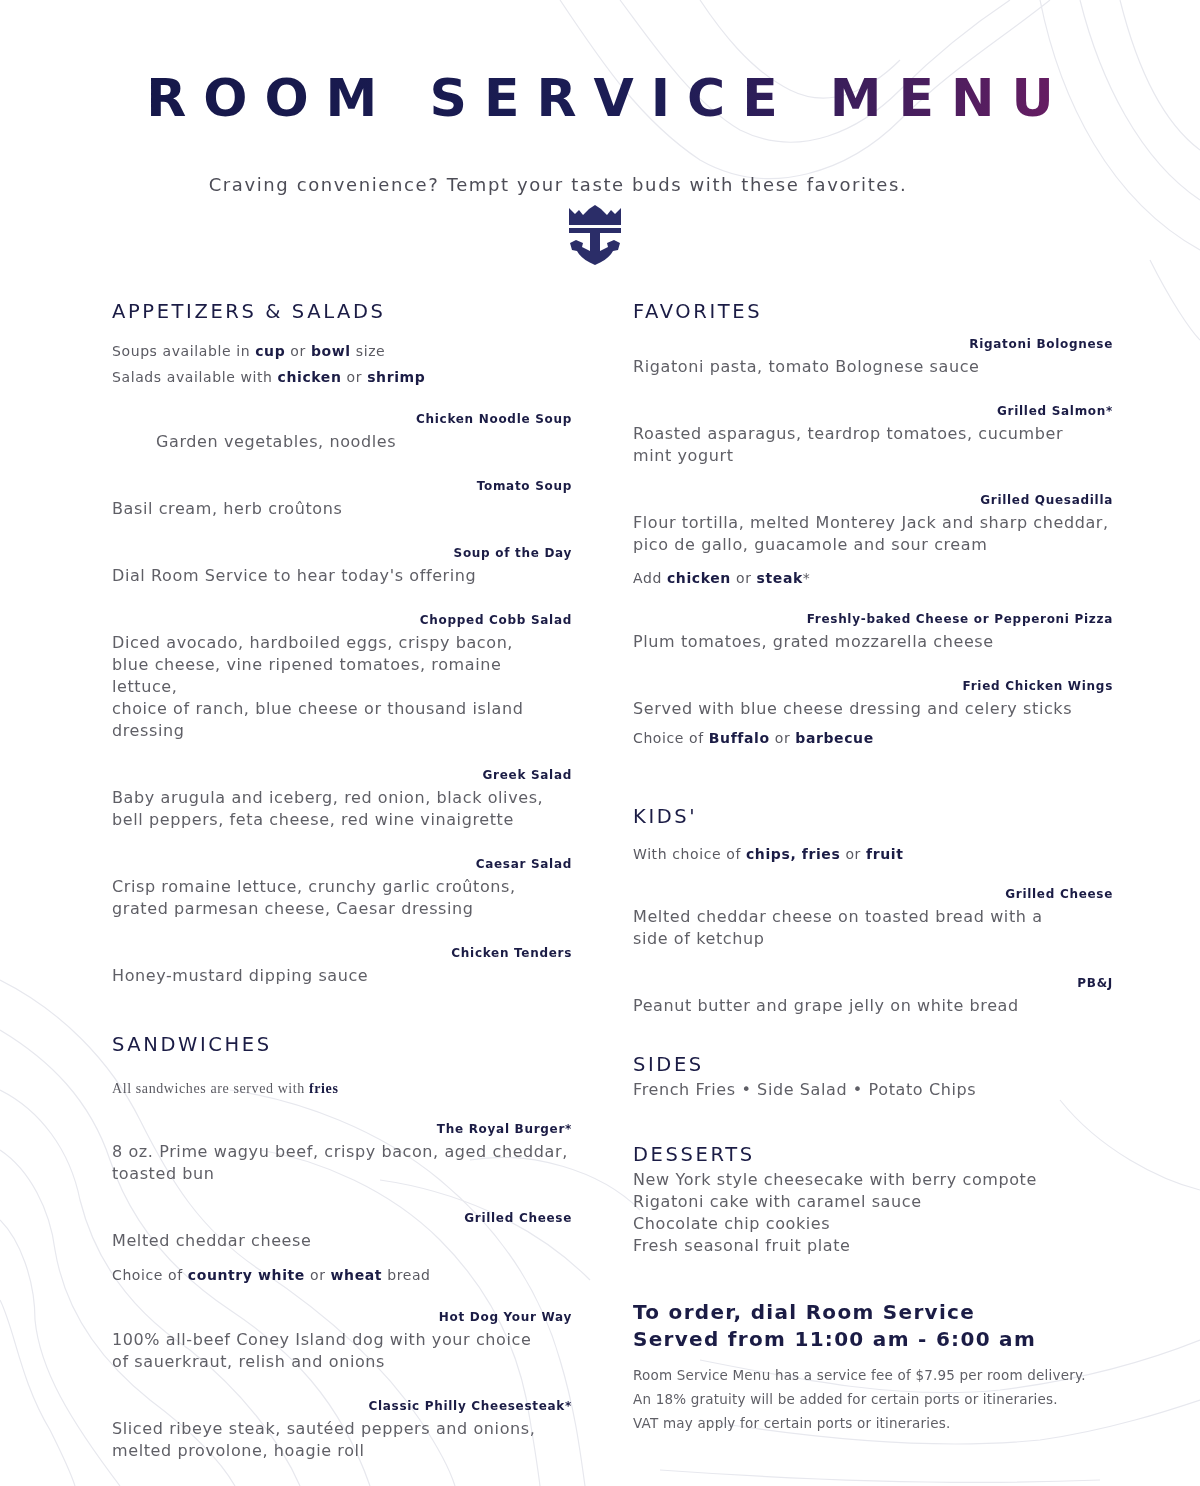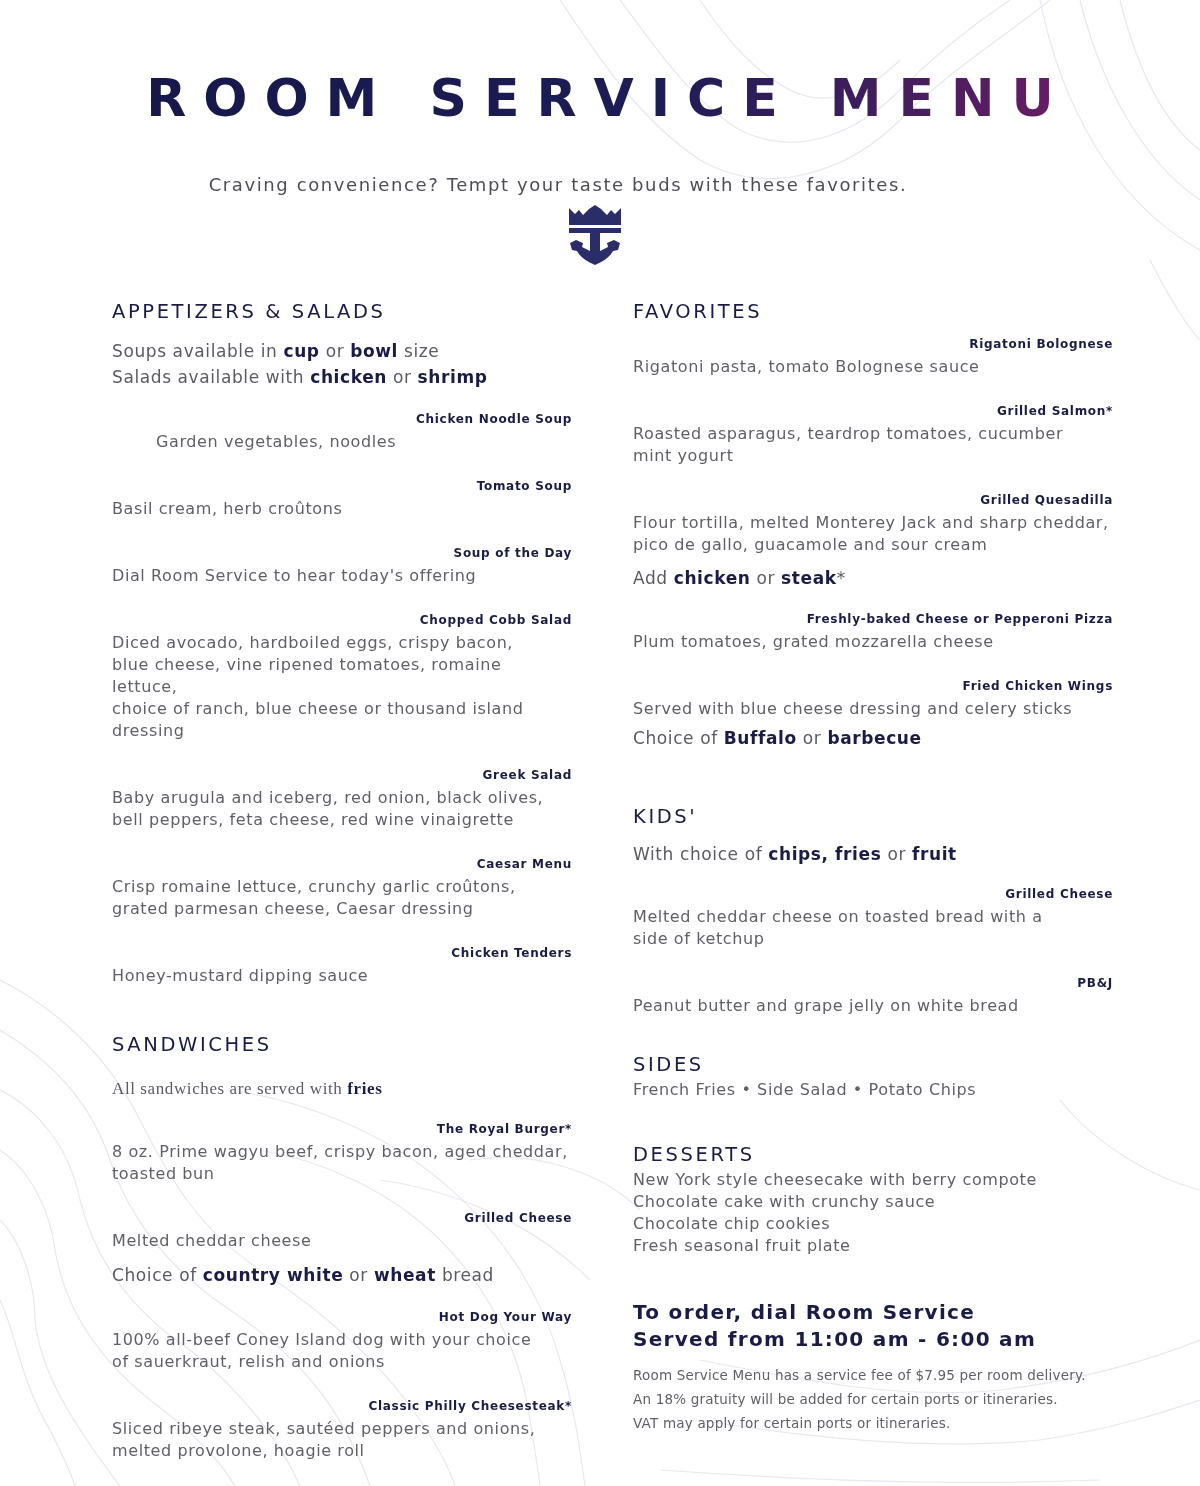--- a/index.html
+++ b/index.html
@@ -57,21 +57,21 @@
     .col-right { left: 633px; width: 480px; }
 
     .section-heading {
       font-weight: normal;
       font-size: 19.5px;
       letter-spacing: 2.6px;
       color: #1b1c45;
       line-height: 28px;
     }
     .note {
-      font-size: 17px;
+      font-size: 14px;
       letter-spacing: 0.6px;
       color: #5a5a62;
       line-height: 26px;
     }
     .note b { color: #1b1c45; font-weight: bold; }
     .item-name {
       font-weight: bold;
       font-size: 12px;
       letter-spacing: 0.7px;
       color: #1b1c45;
@@ -175,21 +175,21 @@
         <div class="item-desc">Diced avocado, hardboiled eggs, crispy bacon,</div>
         <div class="item-desc">blue cheese, vine ripened tomatoes, romaine lettuce,</div>
         <div class="item-desc">choice of ranch, blue cheese or thousand island dressing</div>
       </div>
       <div class="item">
         <div class="item-name">Greek Salad</div>
         <div class="item-desc">Baby arugula and iceberg, red onion, black olives,</div>
         <div class="item-desc">bell peppers, feta cheese, red wine vinaigrette</div>
       </div>
       <div class="item">
-        <div class="item-name">Caesar Menu</div>
+        <div class="item-name">Caesar Salad</div>
         <div class="item-desc">Crisp romaine lettuce, crunchy garlic croûtons,</div>
         <div class="item-desc">grated parmesan cheese, Caesar dressing</div>
       </div>
       <div class="item">
         <div class="item-name">Chicken Tenders</div>
         <div class="item-desc">Honey-mustard dipping sauce</div>
       </div>
     </section>
 
     <section style="margin-top:44px;">
@@ -274,21 +274,21 @@
     </section>
 
     <section style="margin-top:34px;">
       <h2 class="section-heading">SIDES</h2>
       <div class="item-desc">French Fries • Side Salad • Potato Chips</div>
     </section>
 
     <section style="margin-top:40px;">
       <h2 class="section-heading">DESSERTS</h2>
       <div class="item-desc">New York style cheesecake with berry compote</div>
-      <div class="item-desc">Chocolate cake with crunchy sauce</div>
+      <div class="item-desc">Rigatoni cake with caramel sauce</div>
       <div class="item-desc">Chocolate chip cookies</div>
       <div class="item-desc">Fresh seasonal fruit plate</div>
     </section>
 
     <section style="margin-top:42px;">
       <div class="order-lines">To order, dial Room Service</div>
       <div class="order-lines">Served from 11:00 am - 6:00 am</div>
       <div style="margin-top:10px;">
         <div class="fine">Room Service Menu has a service fee of $7.95 per room delivery.</div>
         <div class="fine">An 18% gratuity will be added for certain ports or itineraries.</div>

